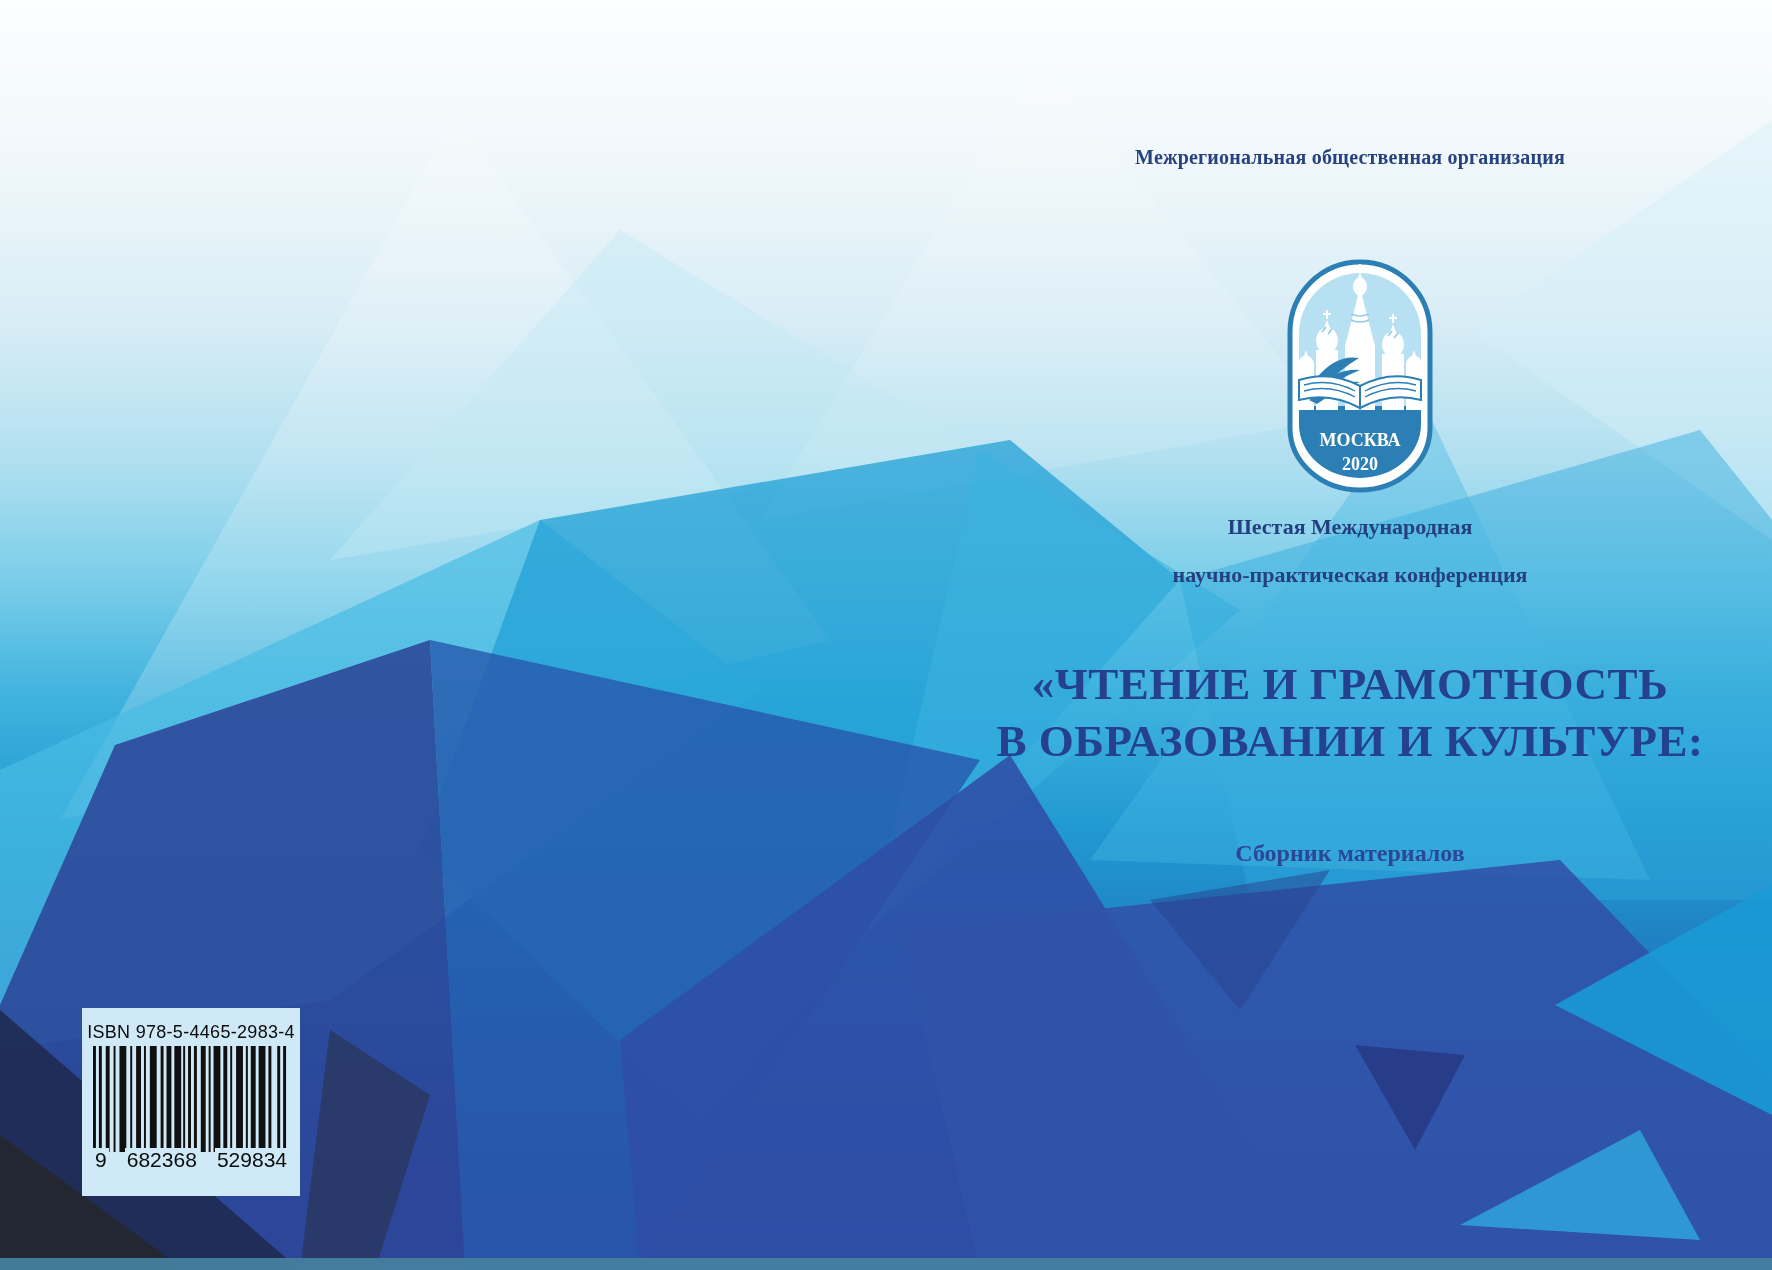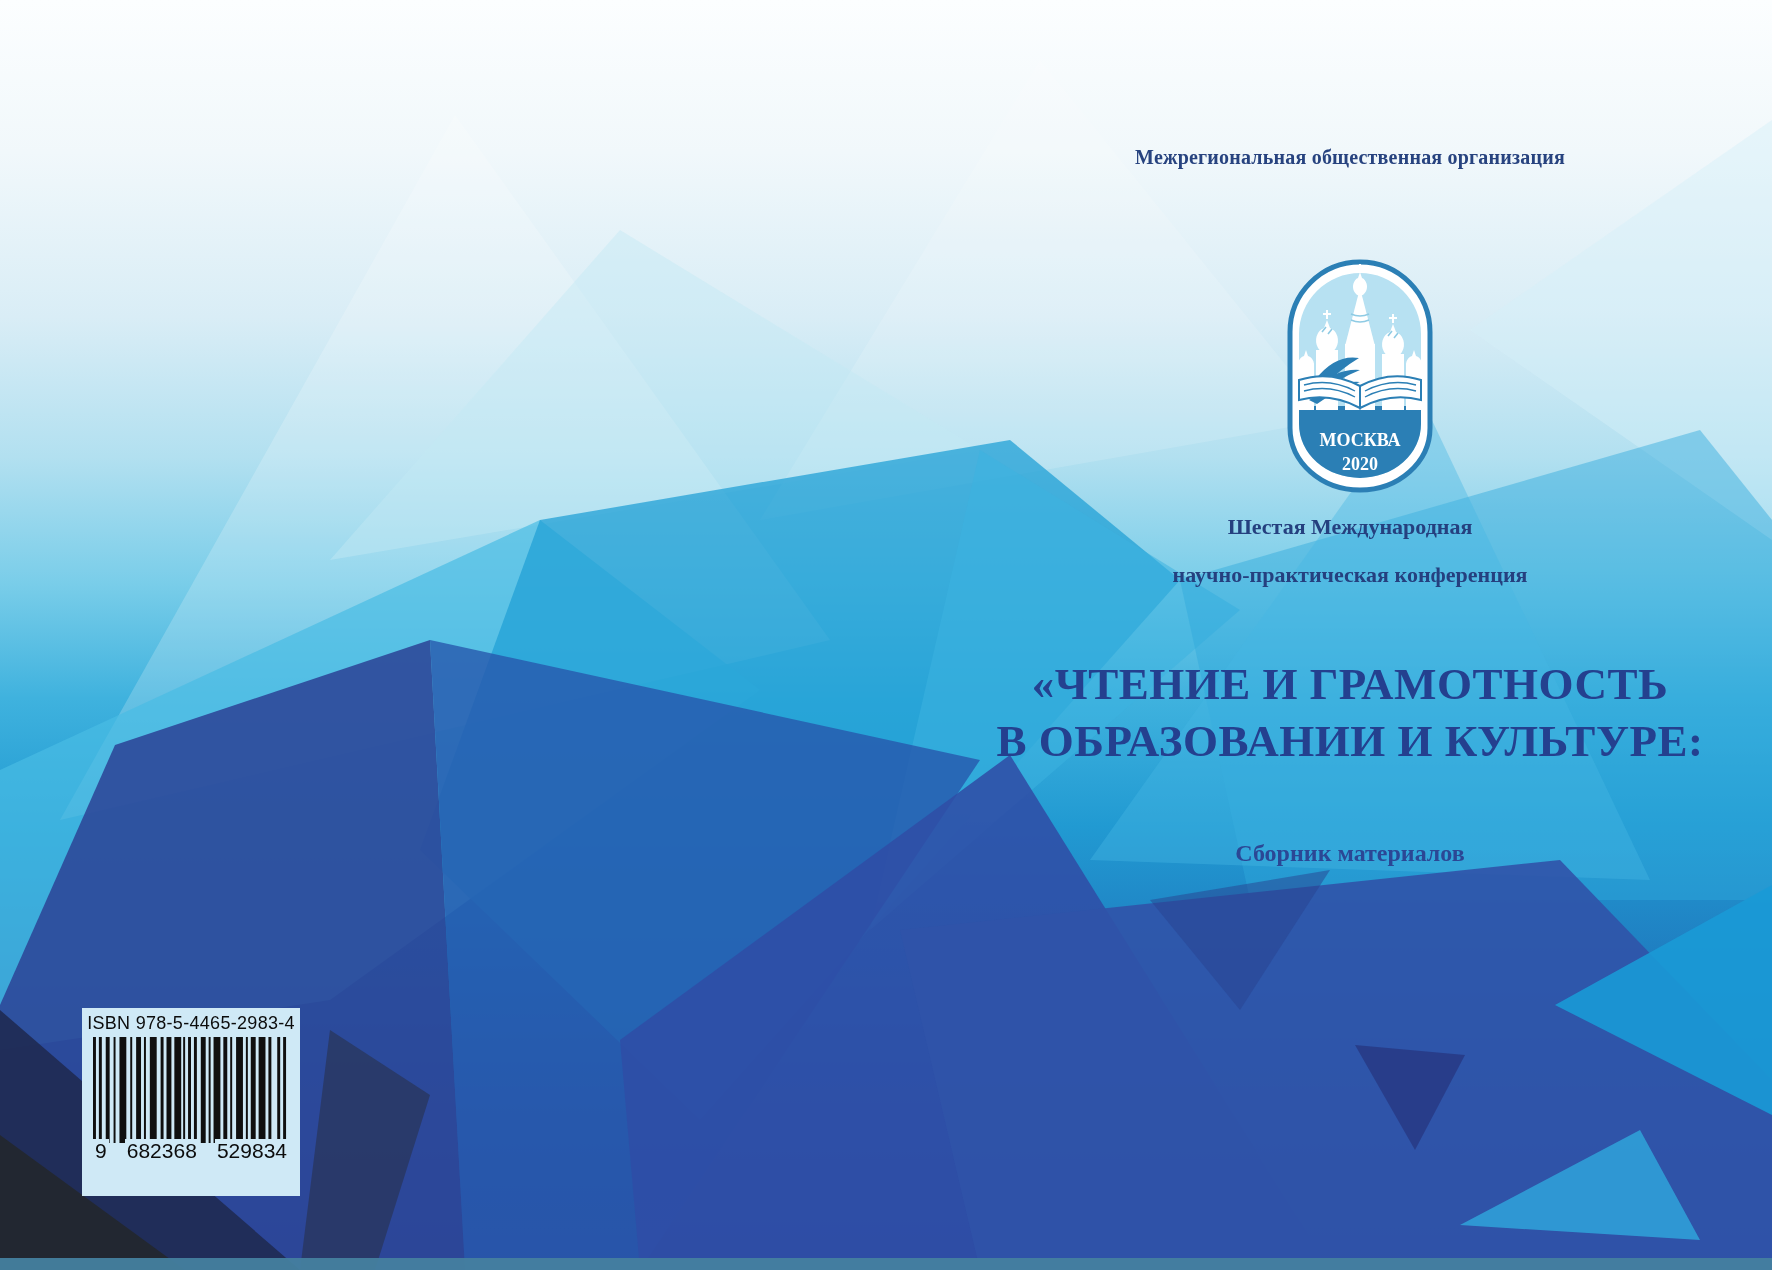--- a/index.html
+++ b/index.html
@@ -20,21 +20,21 @@
   .title-line{font-size:45px;line-height:57px;letter-spacing:.5px;}
   .subtitle{position:absolute;left:0;top:840px;width:100%;color:#2b4795;font-weight:700;font-size:24px;}
   
   .logo{position:absolute;left:1277px;top:258px;width:166px;height:236px;}
   .logo svg{display:block;width:100%;height:100%;}
   
   .barcode-panel{
     position:absolute;left:82px;top:1008px;width:218px;height:188px;
     background:var(--barcode_bg,#cfe9f6);
     display:flex;flex-direction:column;align-items:center;
-    padding-top:5px;box-sizing:border-box;
+    padding-top:14px;box-sizing:border-box;
   }
   .isbn-text{font-family:"Liberation Sans","DejaVu Sans",sans-serif;font-size:18px;color:#0c0c0c;letter-spacing:.3px;}
   .bars{width:196px;height:126px;margin-top:3px;}
   .digits{width:196px;display:flex;justify-content:space-between;
     font-family:"Liberation Sans","DejaVu Sans",sans-serif;font-size:21px;color:#0c0c0c;
     margin-top:-24px;position:relative;}
   .digits span{background:var(--barcode_bg,#cfe9f6);padding:0 2px;}
 </style>
 </head>
 <body>

